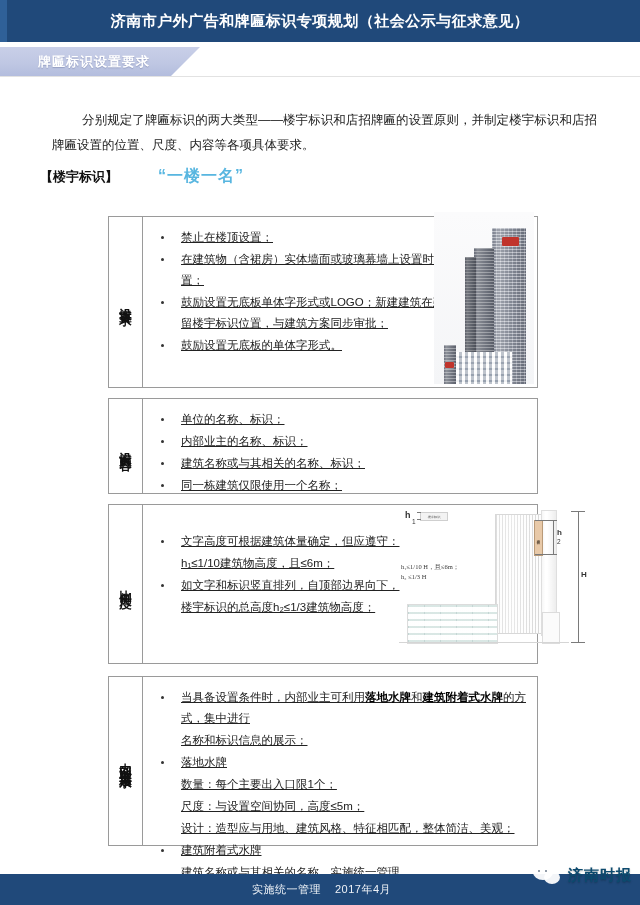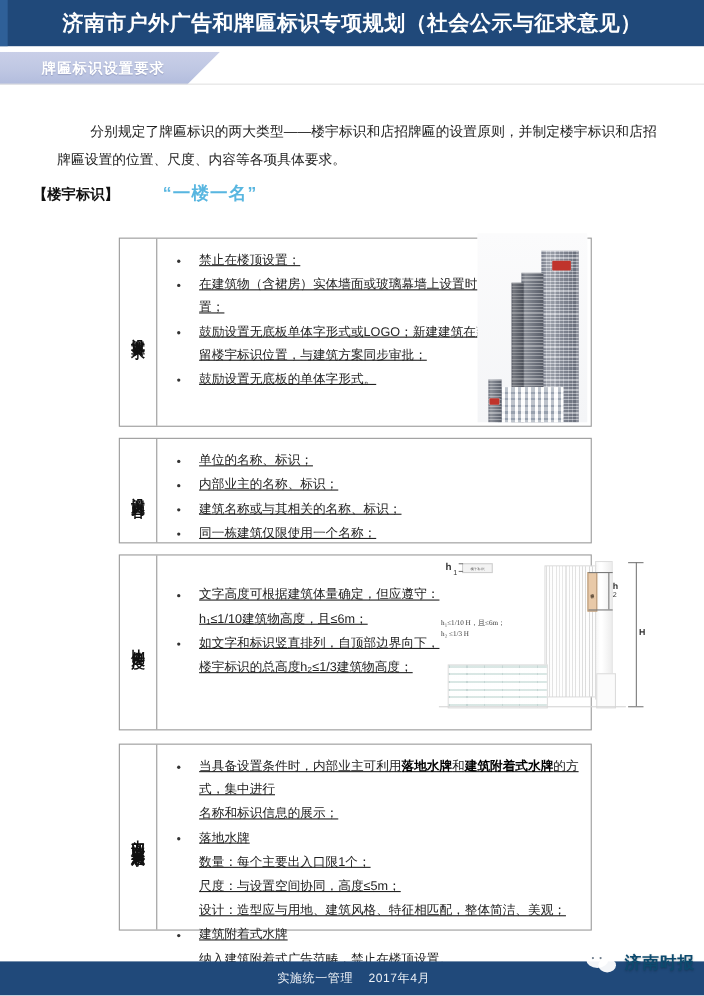--- a/index.html
+++ b/index.html
@@ -15,21 +15,21 @@
     position:absolute;left:0;top:0;width:640px;height:42px;
     background:#20497a;
   }
   .header-accent{
     position:absolute;left:0;top:0;width:7px;height:42px;
     background:#2f6098;
   }
   .header-title{
     position:absolute;left:0;top:0;width:640px;height:42px;
     display:flex;align-items:center;justify-content:center;
-    color:#ffffff;font-size:19px;font-weight:bold;letter-spacing:.5px;
+    color:#ffffff;font-size:15px;font-weight:bold;letter-spacing:.5px;
     text-align:center;
   }
 
   
   .tabwrap{position:absolute;left:0;top:47px;width:220px;height:30px;}
   .tab{
     position:absolute;left:0;top:0;width:200px;height:30px;
     background:linear-gradient(180deg,#c9cfe8 0%,#bfc7e3 55%,#b2bcdd 100%);
     clip-path:polygon(0 0,100% 0,85% 100%,0 100%);
   }
@@ -43,21 +43,21 @@
   }
 
   
   .intro{
     position:absolute;left:52px;top:108px;width:545px;
     font-size:12.5px;line-height:25px;color:#222;text-align:justify;
   }
   .intro .ind{display:inline-block;width:30px;}
 
   
-  .subhead{position:absolute;left:30px;top:168px;width:400px;height:22px;}
+  .subhead{position:absolute;left:40px;top:168px;width:400px;height:22px;}
   .subhead-tag{
     position:absolute;left:0;top:0;font-size:13px;font-weight:bold;color:#111;
   }
   .subhead-quote{
     position:absolute;left:118px;top:-2px;font-size:16px;font-weight:bold;
     color:#58b6e0;letter-spacing:1px;
   }
 
   
   .card{
@@ -290,21 +290,21 @@
     </div>
     <div class="card-body">
       <ul class="blist">
         <li><span>当具备设置条件时，内部业主可利用</span><span class="bold">落地水牌</span><span>和</span><span class="bold">建筑附着式水牌</span><span>的方式，集中进行</span></li>
         <li class="nb">名称和标识信息的展示；</li>
         <li>落地水牌</li>
         <li class="nb">数量：每个主要出入口限1个；</li>
         <li class="nb">尺度：与设置空间协同，高度≤5m；</li>
         <li class="nb">设计：造型应与用地、建筑风格、特征相匹配，整体简洁、美观；</li>
         <li>建筑附着式水牌</li>
-        <li class="nb">纳入建筑附着式广告范畴，禁止在楼顶设置。</li>
+        <li class="nb">建筑名称或与其相关的名称，实施统一管理。</li>
       </ul>
     </div>
   </div>
 
   <div class="footer">
     <div class="footer-text">
       <span>实施统一管理</span>
       <span class="gap"></span>
       <span>2017年4月</span>
     </div>

